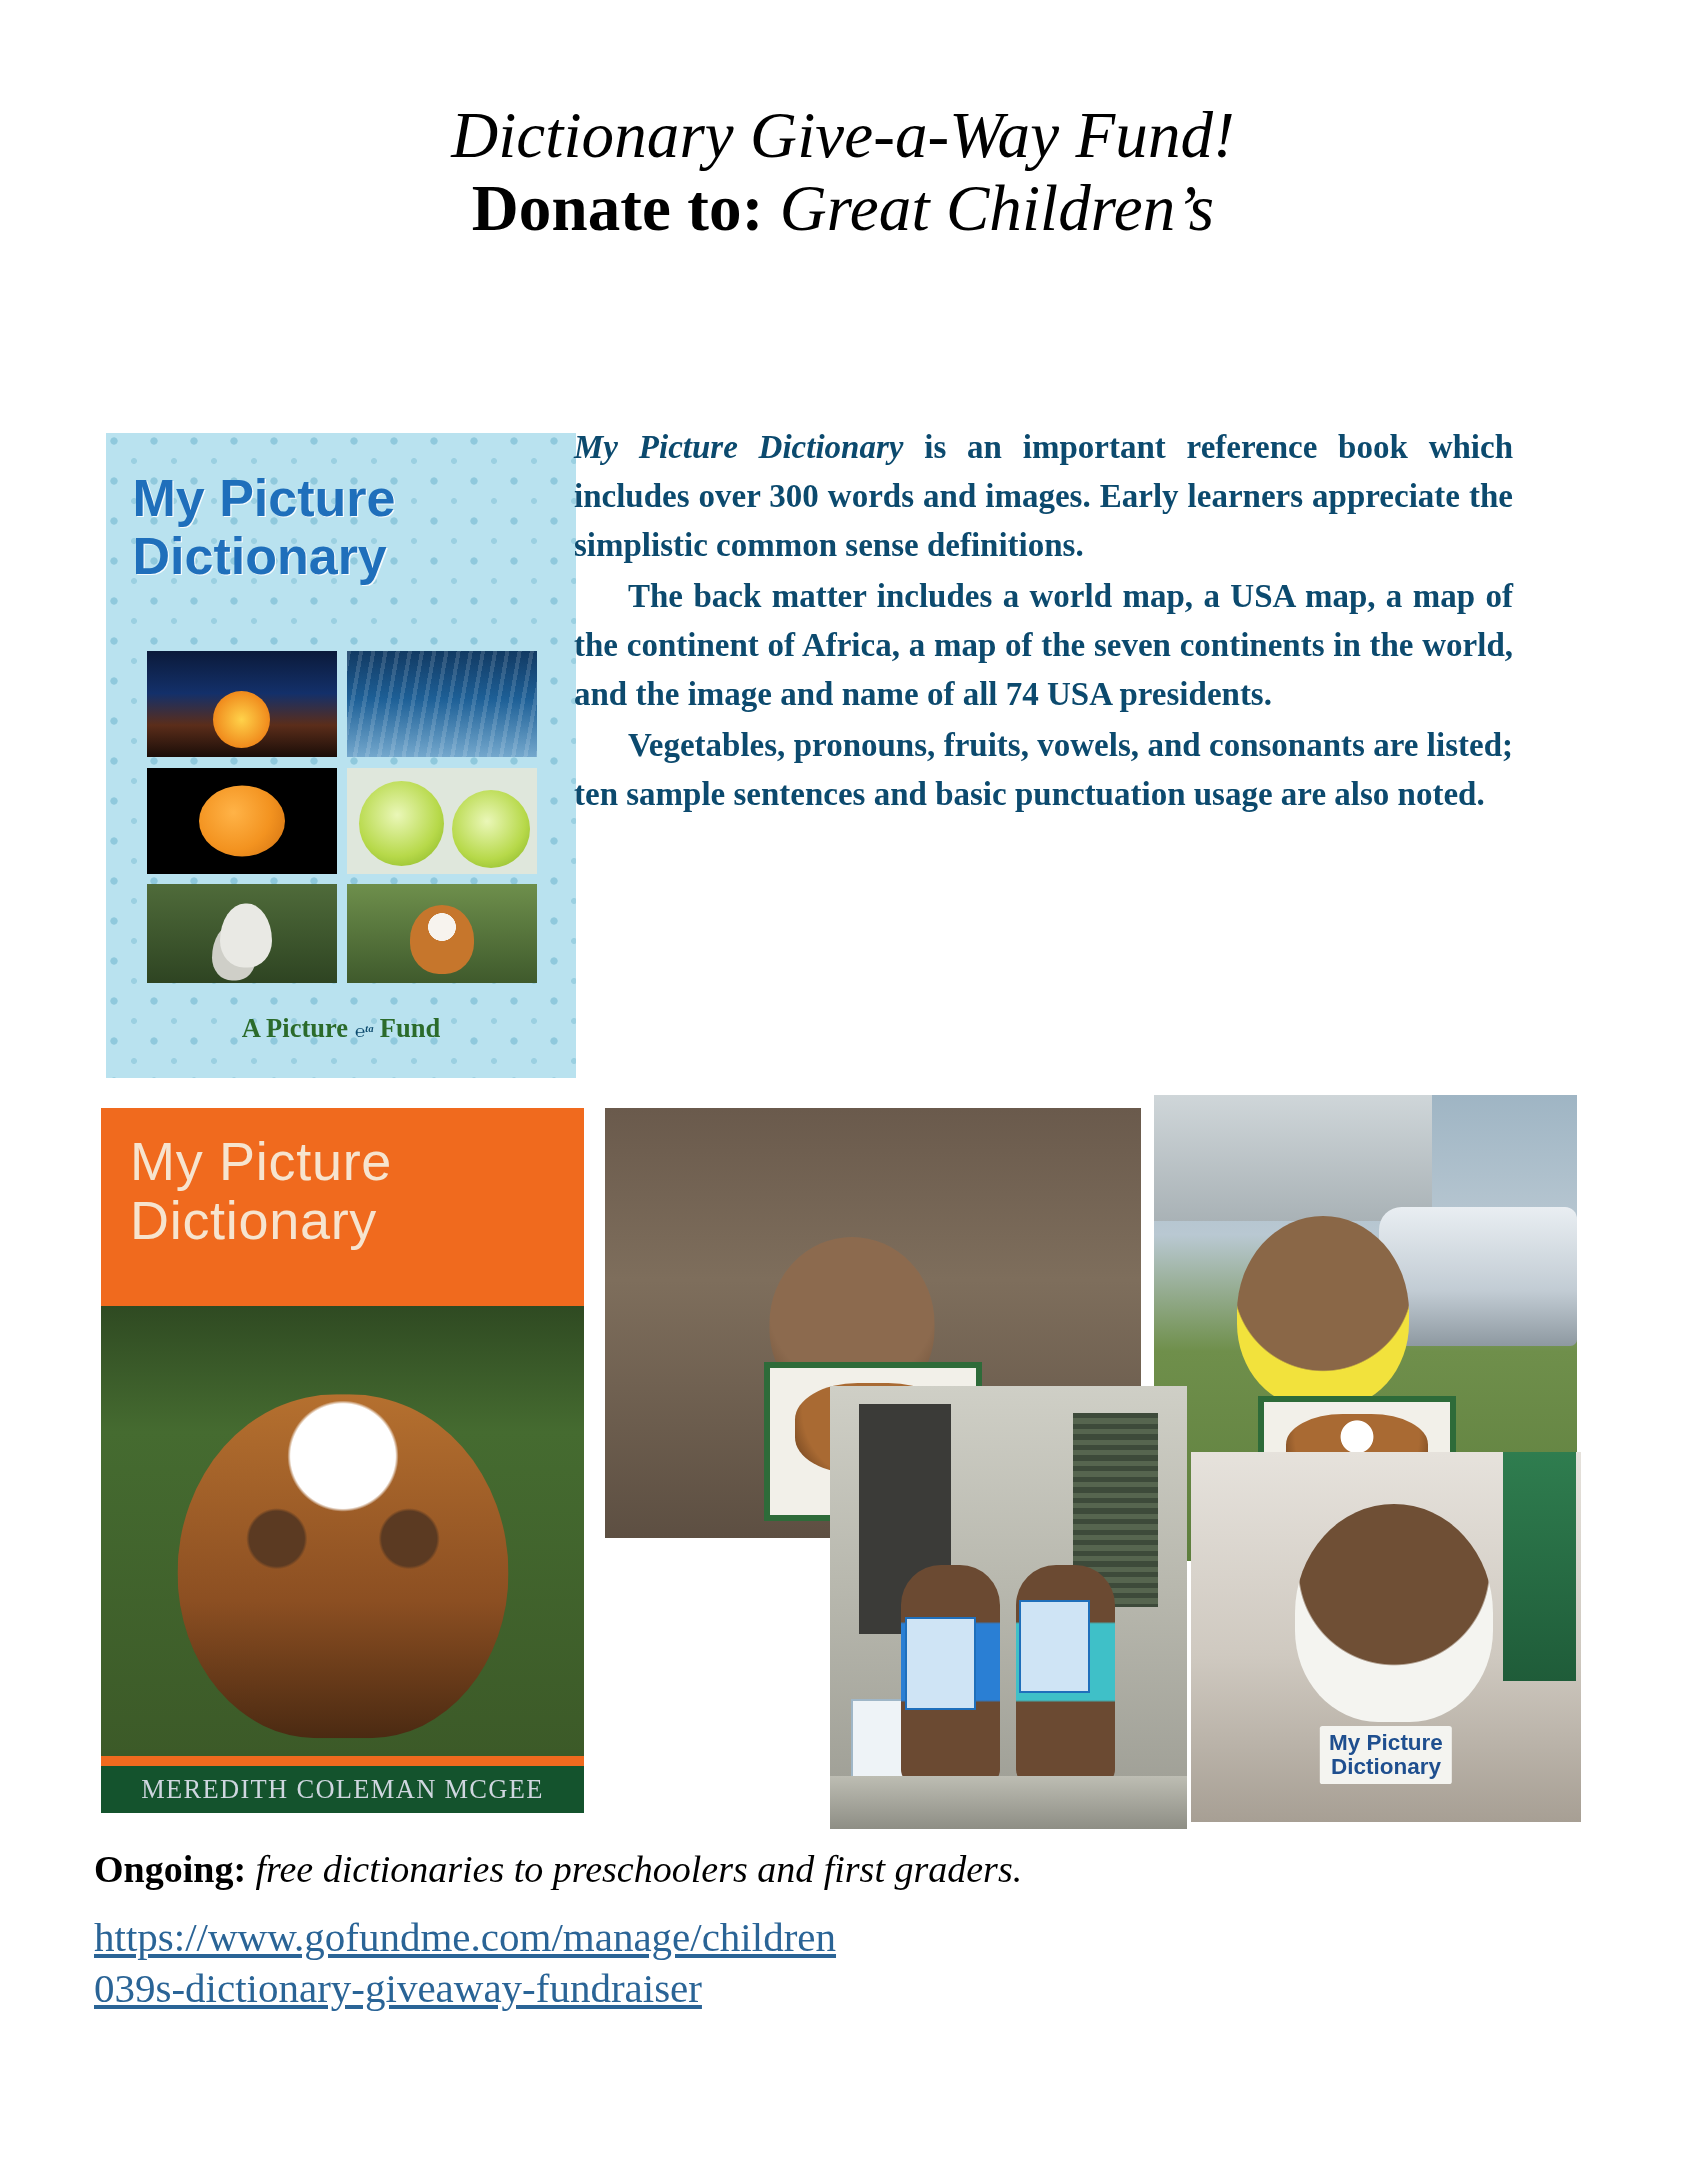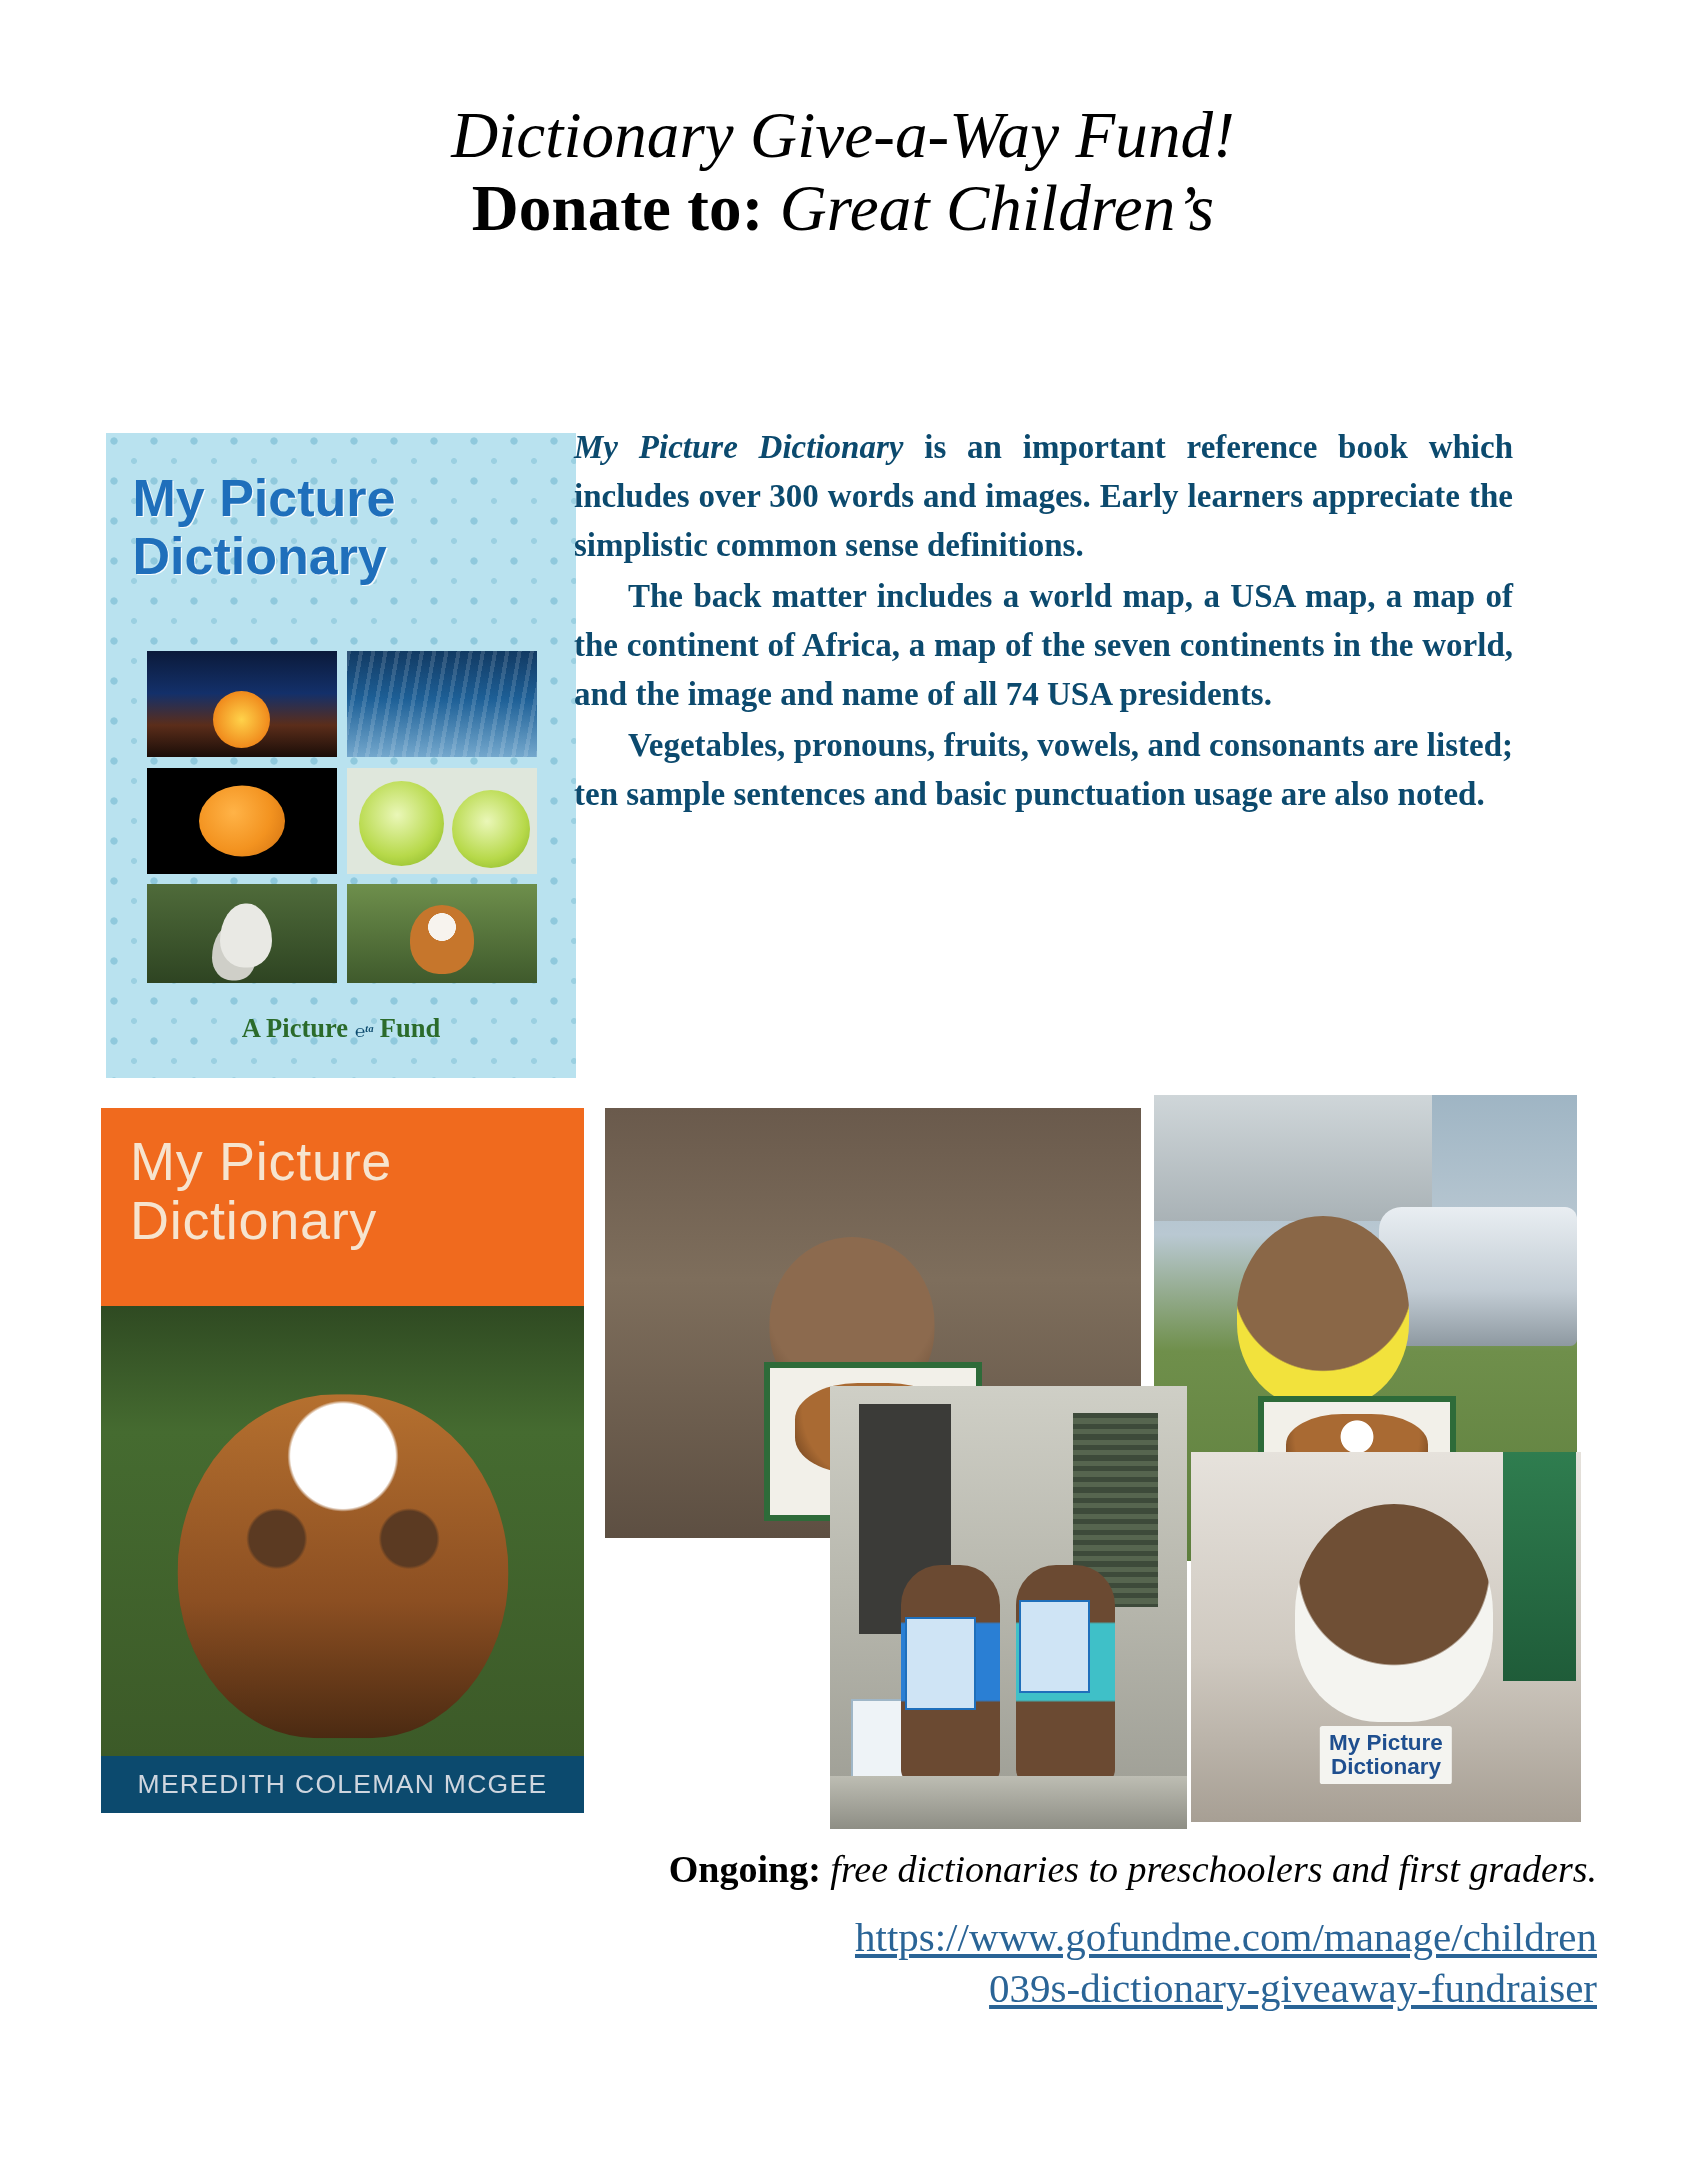--- a/index.html
+++ b/index.html
@@ -230,24 +230,24 @@
     background:
       radial-gradient(circle at 50% 18%, #ffffff 0 16%, transparent 17%),
       radial-gradient(circle at 30% 42%, #5b3a22 0 9%, transparent 10%),
       radial-gradient(circle at 70% 42%, #5b3a22 0 9%, transparent 10%),
       linear-gradient(#b5702f 0%, #8c4f22 60%, #4b2a12 100%);
   }
   .cover-orange .author {
     position: absolute;
     left: 0; right: 0;
     bottom: 0;
-    height: 57px;
-    background: #0c4a6e;
+    height: 47px;
+    background: #14532d;
     color: #cfd6df;
-    font-family: Liberation Sans, sans-serif;
+    font-family: Liberation Serif, serif;
     font-size: 26.5px;
     letter-spacing: 1.3px;
     display: flex;
     align-items: center;
     justify-content: center;
   }
 
   
   .photo {
     position: absolute;
@@ -405,24 +405,24 @@
     color: #1f4f8f;
     text-align: center;
     background: #f4f4f0;
     padding: 5.3px 9.3px;
     border-radius: 2.6px;
   }
 
   
   .footer {
     position: absolute;
-    left: 122px;
+    left: 94px;
     top: 1846px;
     width: 1475px;
-    text-align: right;
+    text-align: left;
   }
   .footer .ongoing {
     font-size: 38px;
     line-height: 1.25;
   }
   .footer .ongoing .b { font-weight: bold; }
   .footer .ongoing .i { font-style: italic; }
   .footer .url {
     margin-top: 18px;
     font-size: 41px;

